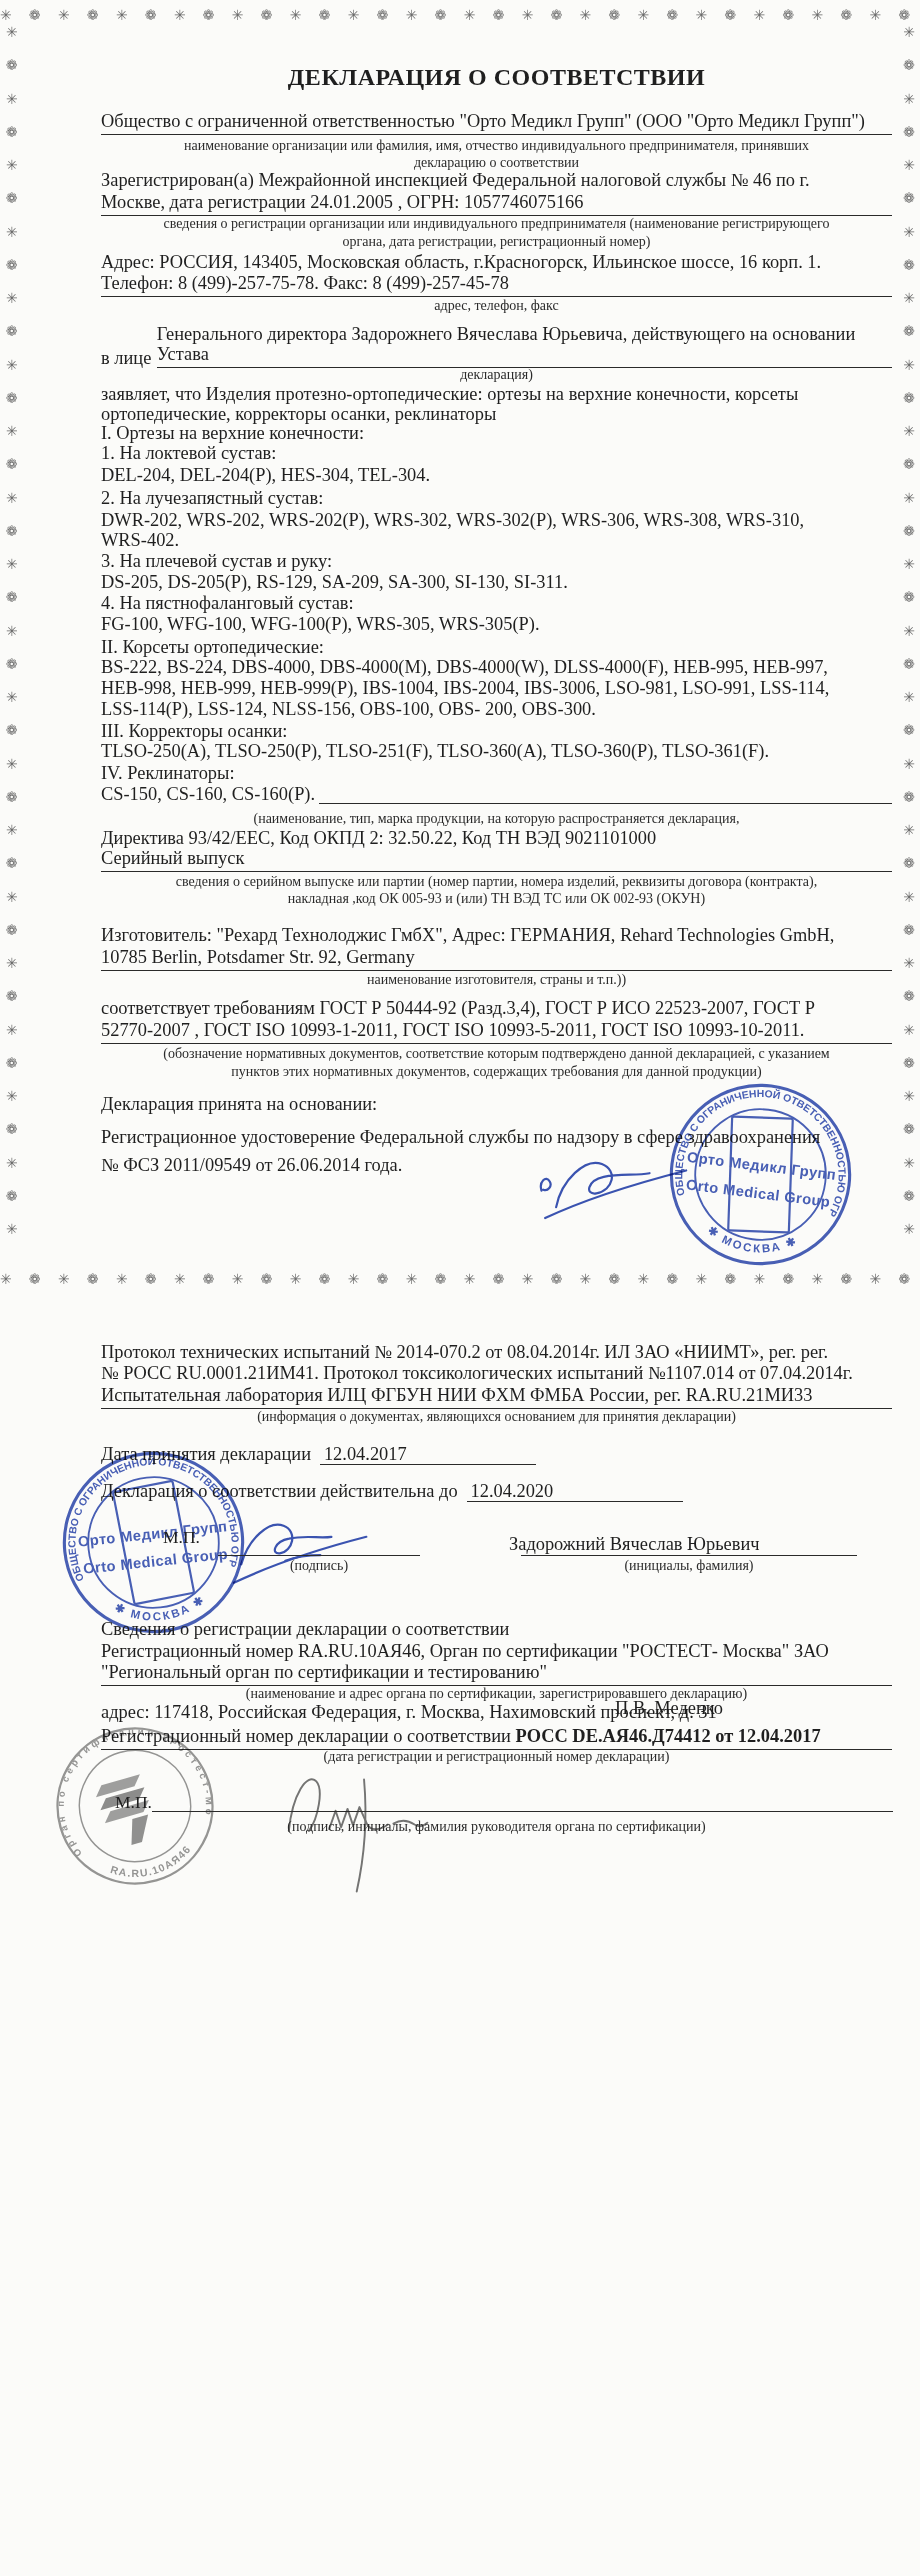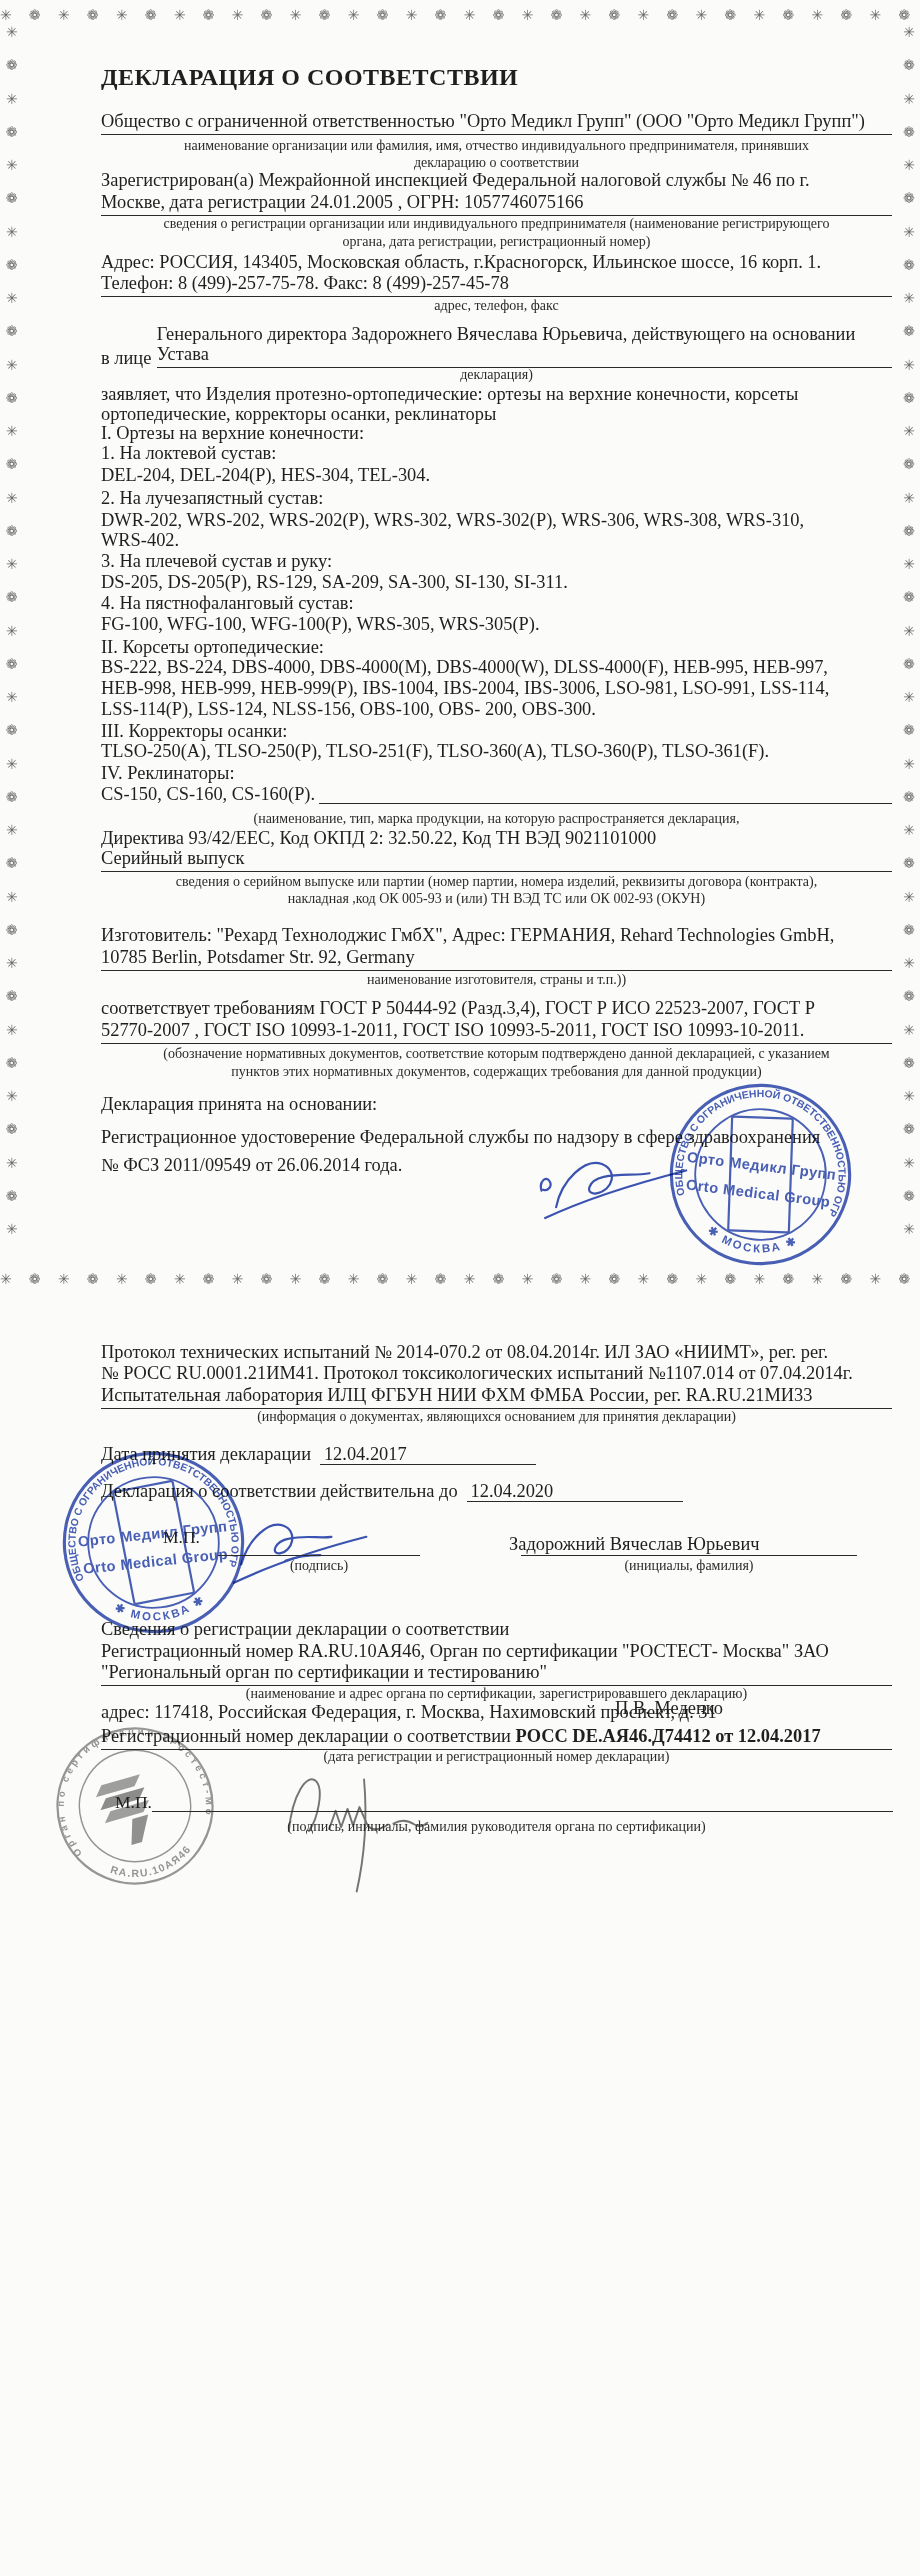--- a/index.html
+++ b/index.html
@@ -21,21 +21,21 @@
     text-align:center; font-family:"DejaVu Sans", sans-serif;
   }
   .orn-v {
     position:absolute; width:20px; height:1244px; top:24px;
     writing-mode:vertical-rl; font-size:14px; letter-spacing:6.4px;
     line-height:20px; color:var(--ornament,#6a6a6a); overflow:hidden;
     font-family:"DejaVu Sans", sans-serif;
   }
 
   .title {
-    position:absolute; left:101px; width:791px; 
+    position:absolute; left:101px; width:791px; text-align:center;
     font-weight:bold; font-size:24px; letter-spacing:0.5px;
   }
   .b {
     position:absolute; left:101px; width:791px;
     font-size:18.4px; line-height:20px;
   }
   .u { border-bottom:1.4px solid #2a2a2a; padding-bottom:2.8px; }
   .cap {
     position:absolute; left:101px; width:791px; text-align:center;
     font-size:14px; line-height:16.6px; color:var(--caption,#2b2b2b);

